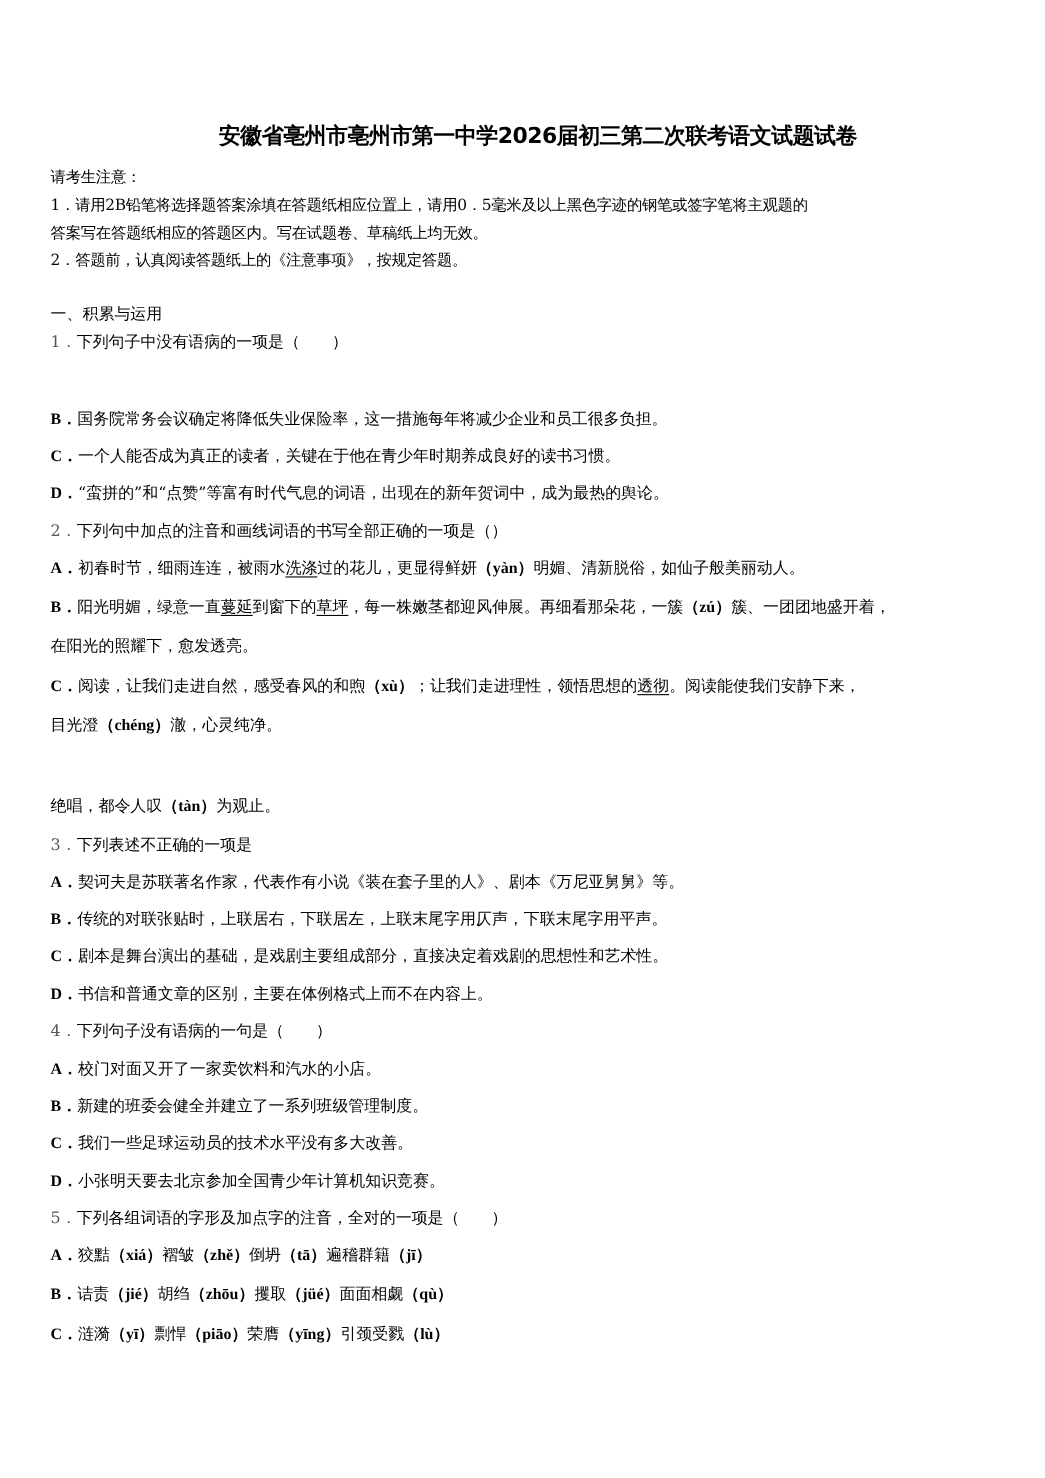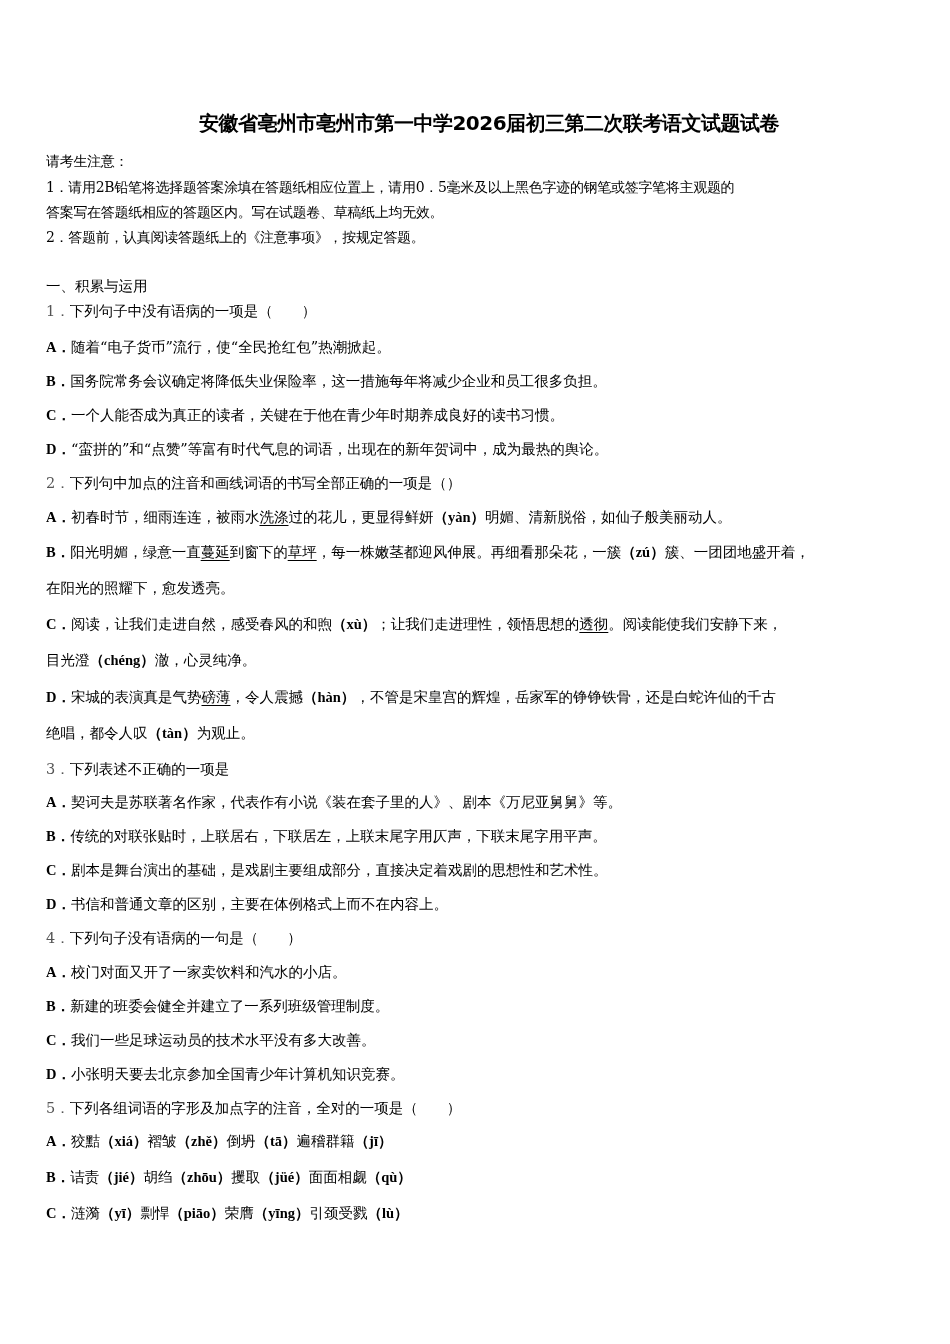--- a/index.html
+++ b/index.html
@@ -23,23 +23,20 @@
   <div class="line notice" style="top:151px">请考生注意：</div>
   <div class="line notice" style="top:177px">1．请用2B铅笔将选择题答案涂填在答题纸相应位置上，请用0．5毫米及以上黑色字迹的钢笔或签字笔将主观题的</div>
   <div class="line notice" style="top:202px">答案写在答题纸相应的答题区内。写在试题卷、草稿纸上均无效。</div>
   <div class="line notice" style="top:227px">2．答题前，认真阅读答题纸上的《注意事项》，按规定答题。</div>
 
   <div class="line" style="top:276px">一、积累与运用</div>
 
   <div class="line" style="top:301px">
     <span class="q-num">1．</span><span>下列句子中没有语病的一项是（　　）</span>
   </div>
-  <div class="line" style="top:337px">
-    <span class="opt-label">A．</span><span>随着“电子货币”流行，使“全民抢红包”热潮掀起。</span>
-  </div>
   <div class="line" style="top:371px">
     <span class="opt-label">B．</span><span>国务院常务会议确定将降低失业保险率，这一措施每年将减少企业和员工很多负担。</span>
   </div>
   <div class="line" style="top:405px">
     <span class="opt-label">C．</span><span>一个人能否成为真正的读者，关键在于他在青少年时期养成良好的读书习惯。</span>
   </div>
   <div class="line" style="top:439px">
     <span class="opt-label">D．</span><span>“蛮拼的”和“点赞”等富有时代气息的词语，出现在的新年贺词中，成为最热的舆论。</span>
   </div>
 
@@ -51,23 +48,20 @@
   </div>
   <div class="line" style="top:542px">
     <span class="opt-label">B．</span><span>阳光明媚，绿意一直</span><span class="u">蔓延</span><span>到窗下的</span><span class="u">草坪</span><span>，每一株嫩茎都迎风伸展。再细看那朵花，一</span><span>簇</span><span class="py">（zú）</span><span>簇、一团团地盛开着，</span>
   </div>
   <div class="line" style="top:578px">在阳光的照耀下，愈发透亮。</div>
   <div class="line" style="top:614px">
     <span class="opt-label">C．</span><span>阅读，让我们走进自然，感受春风的和</span><span>煦</span><span class="py">（xù）</span><span>；让我们走进理性，领悟思想的</span><span class="u">透彻</span><span>。阅读能使我们安静下来，</span>
   </div>
   <div class="line" style="top:650px">
     <span>目光</span><span>澄</span><span class="py">（chéng）</span><span>澈，心灵纯净。</span>
-  </div>
-  <div class="line" style="top:687px">
-    <span class="opt-label">D．</span><span>宋城的表演真是气势</span><span class="u">磅薄</span><span>，令人震</span><span>撼</span><span class="py">（hàn）</span><span>，不管是宋皇宫的辉煌，岳家军的铮铮铁骨，还是白蛇许仙的千古</span>
   </div>
   <div class="line" style="top:723px">
     <span>绝唱，都令人</span><span>叹</span><span class="py">（tàn）</span><span>为观止。</span>
   </div>
 
   <div class="line" style="top:759px">
     <span class="q-num">3．</span><span>下列表述不正确的一项是</span>
   </div>
   <div class="line" style="top:792px">
     <span class="opt-label">A．</span><span>契诃夫是苏联著名作家，代表作有小说《装在套子里的人》、剧本《万尼亚舅舅》等。</span>

